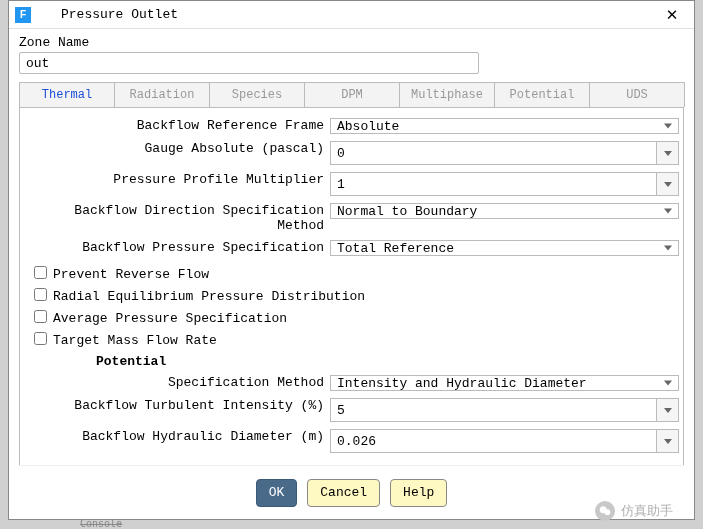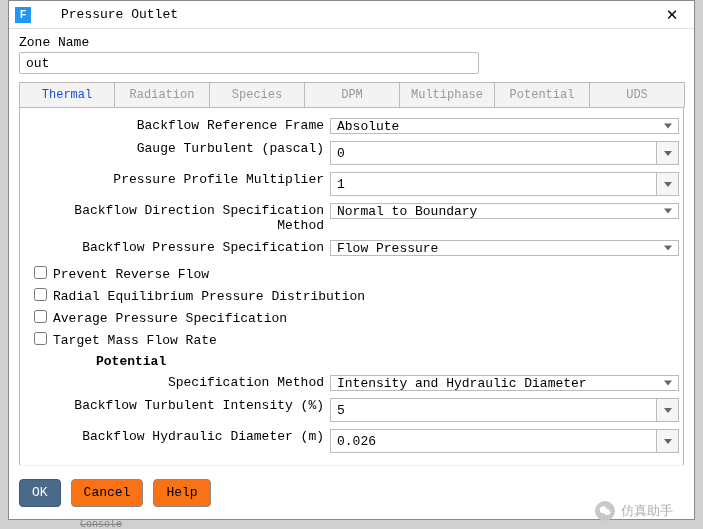--- a/index.html
+++ b/index.html
@@ -176,30 +176,30 @@
   }
   .check-row input { margin-right: 6px; }
   .turb-header {
     font-weight: bold;
     margin: 6px 0 6px 72px;
   }
   .footer {
     height: 54px;
     display: flex;
     align-items: center;
-    justify-content: flex-start;
+    justify-content: center;
     gap: 10px;
     border-top: 1px solid #eee;
   }
   .btn {
     height: 28px;
     padding: 0 12px;
     border: 1px solid #888;
     border-radius: 4px;
-    background: #f97316;
+    background: #fef9c3;
     cursor: pointer;
     font-family: inherit;
     font-size: 13px;
     display: flex;
     align-items: center;
   }
   .btn.primary {
     background: #4a6a8a;
     color: #fff;
     border-color: #3a5a7a;
@@ -268,21 +268,21 @@
         <div class="row-label">Backflow Reference Frame</div>
         <div class="select-wrap">
           <div class="select">
             <span>Absolute</span>
             <span class="tri"></span>
           </div>
         </div>
       </div>
 
       <div class="row">
-        <div class="row-label">Gauge Turbulent (pascal)</div>
+        <div class="row-label">Gauge Absolute (pascal)</div>
         <div class="input-wrap">
           <input class="num-input" value="0" style="">
           <div class="side-btn">
               <span class="tri"></span>
             </div>
         </div>
       </div>
 
       <div class="row">
         <div class="row-label">Pressure Profile Multiplier</div>
@@ -301,21 +301,21 @@
             <span>Normal to Boundary</span>
             <span class="tri"></span>
           </div>
         </div>
       </div>
 
       <div class="row">
         <div class="row-label">Backflow Pressure Specification</div>
         <div class="select-wrap">
           <div class="select">
-            <span>Flow Pressure</span>
+            <span>Total Reference</span>
             <span class="tri"></span>
           </div>
         </div>
       </div>
 
       <div class="check-row">
         <input type="checkbox" style="">
         <span>Prevent Reverse Flow</span>
       </div>
       <div class="check-row">

